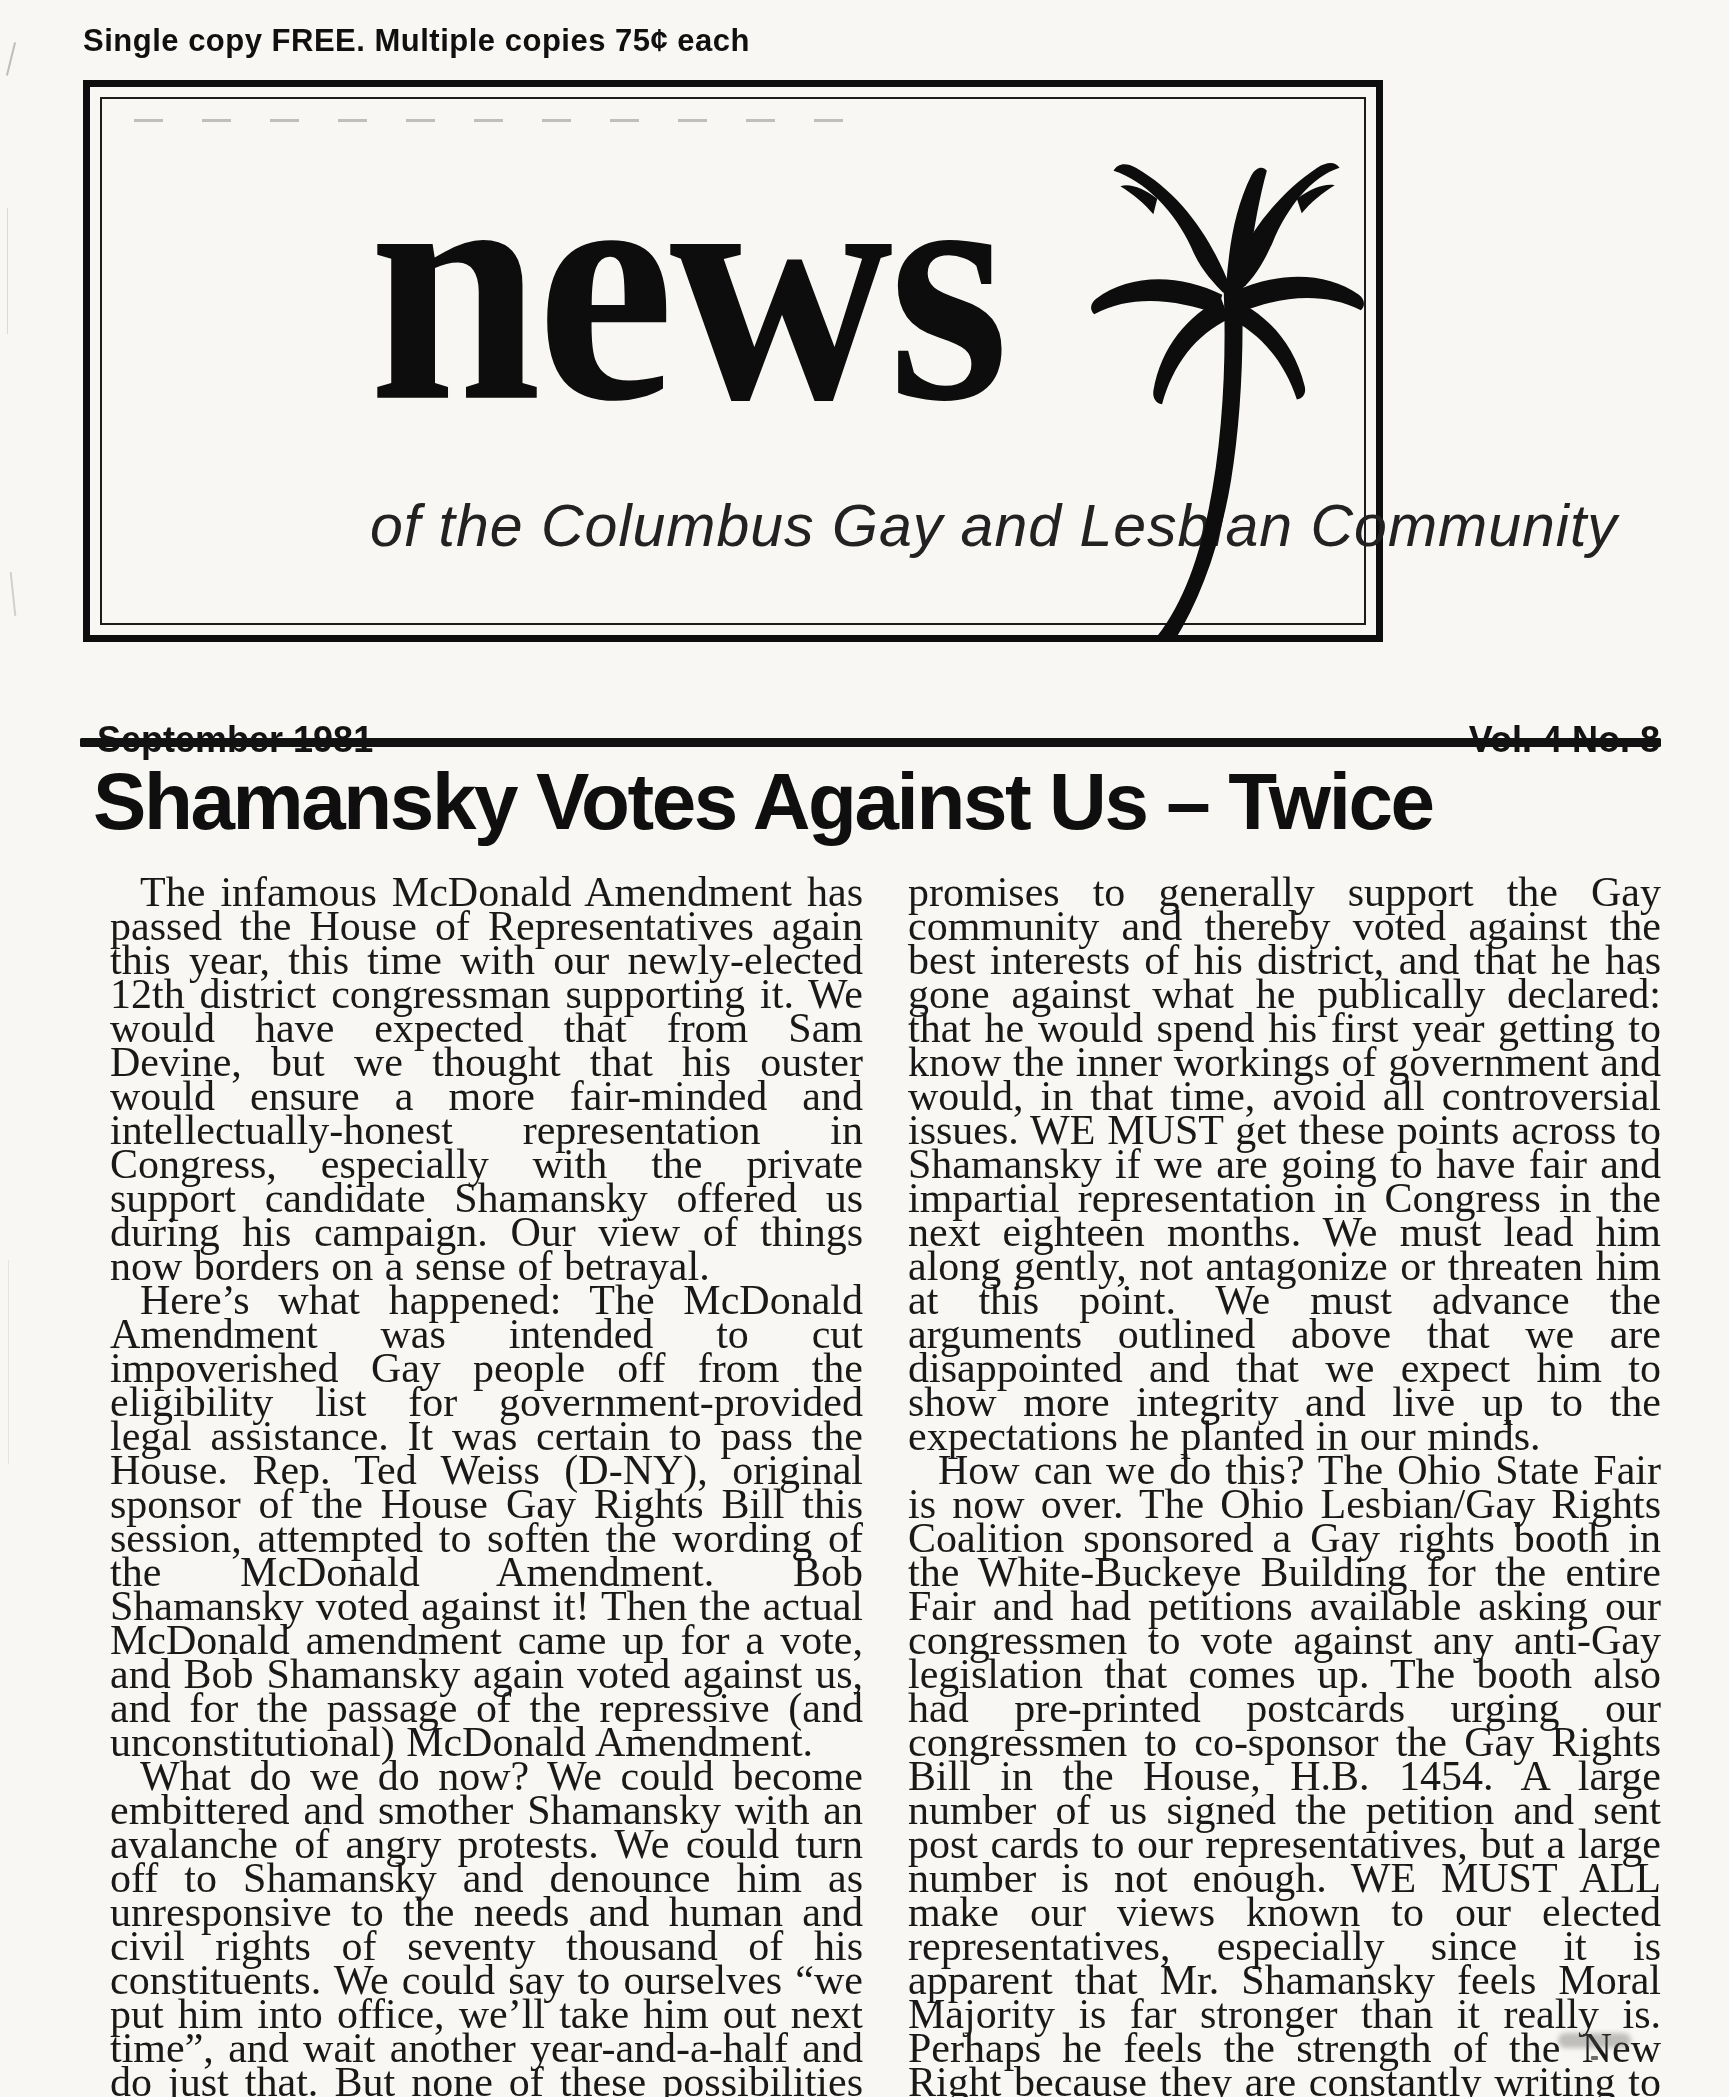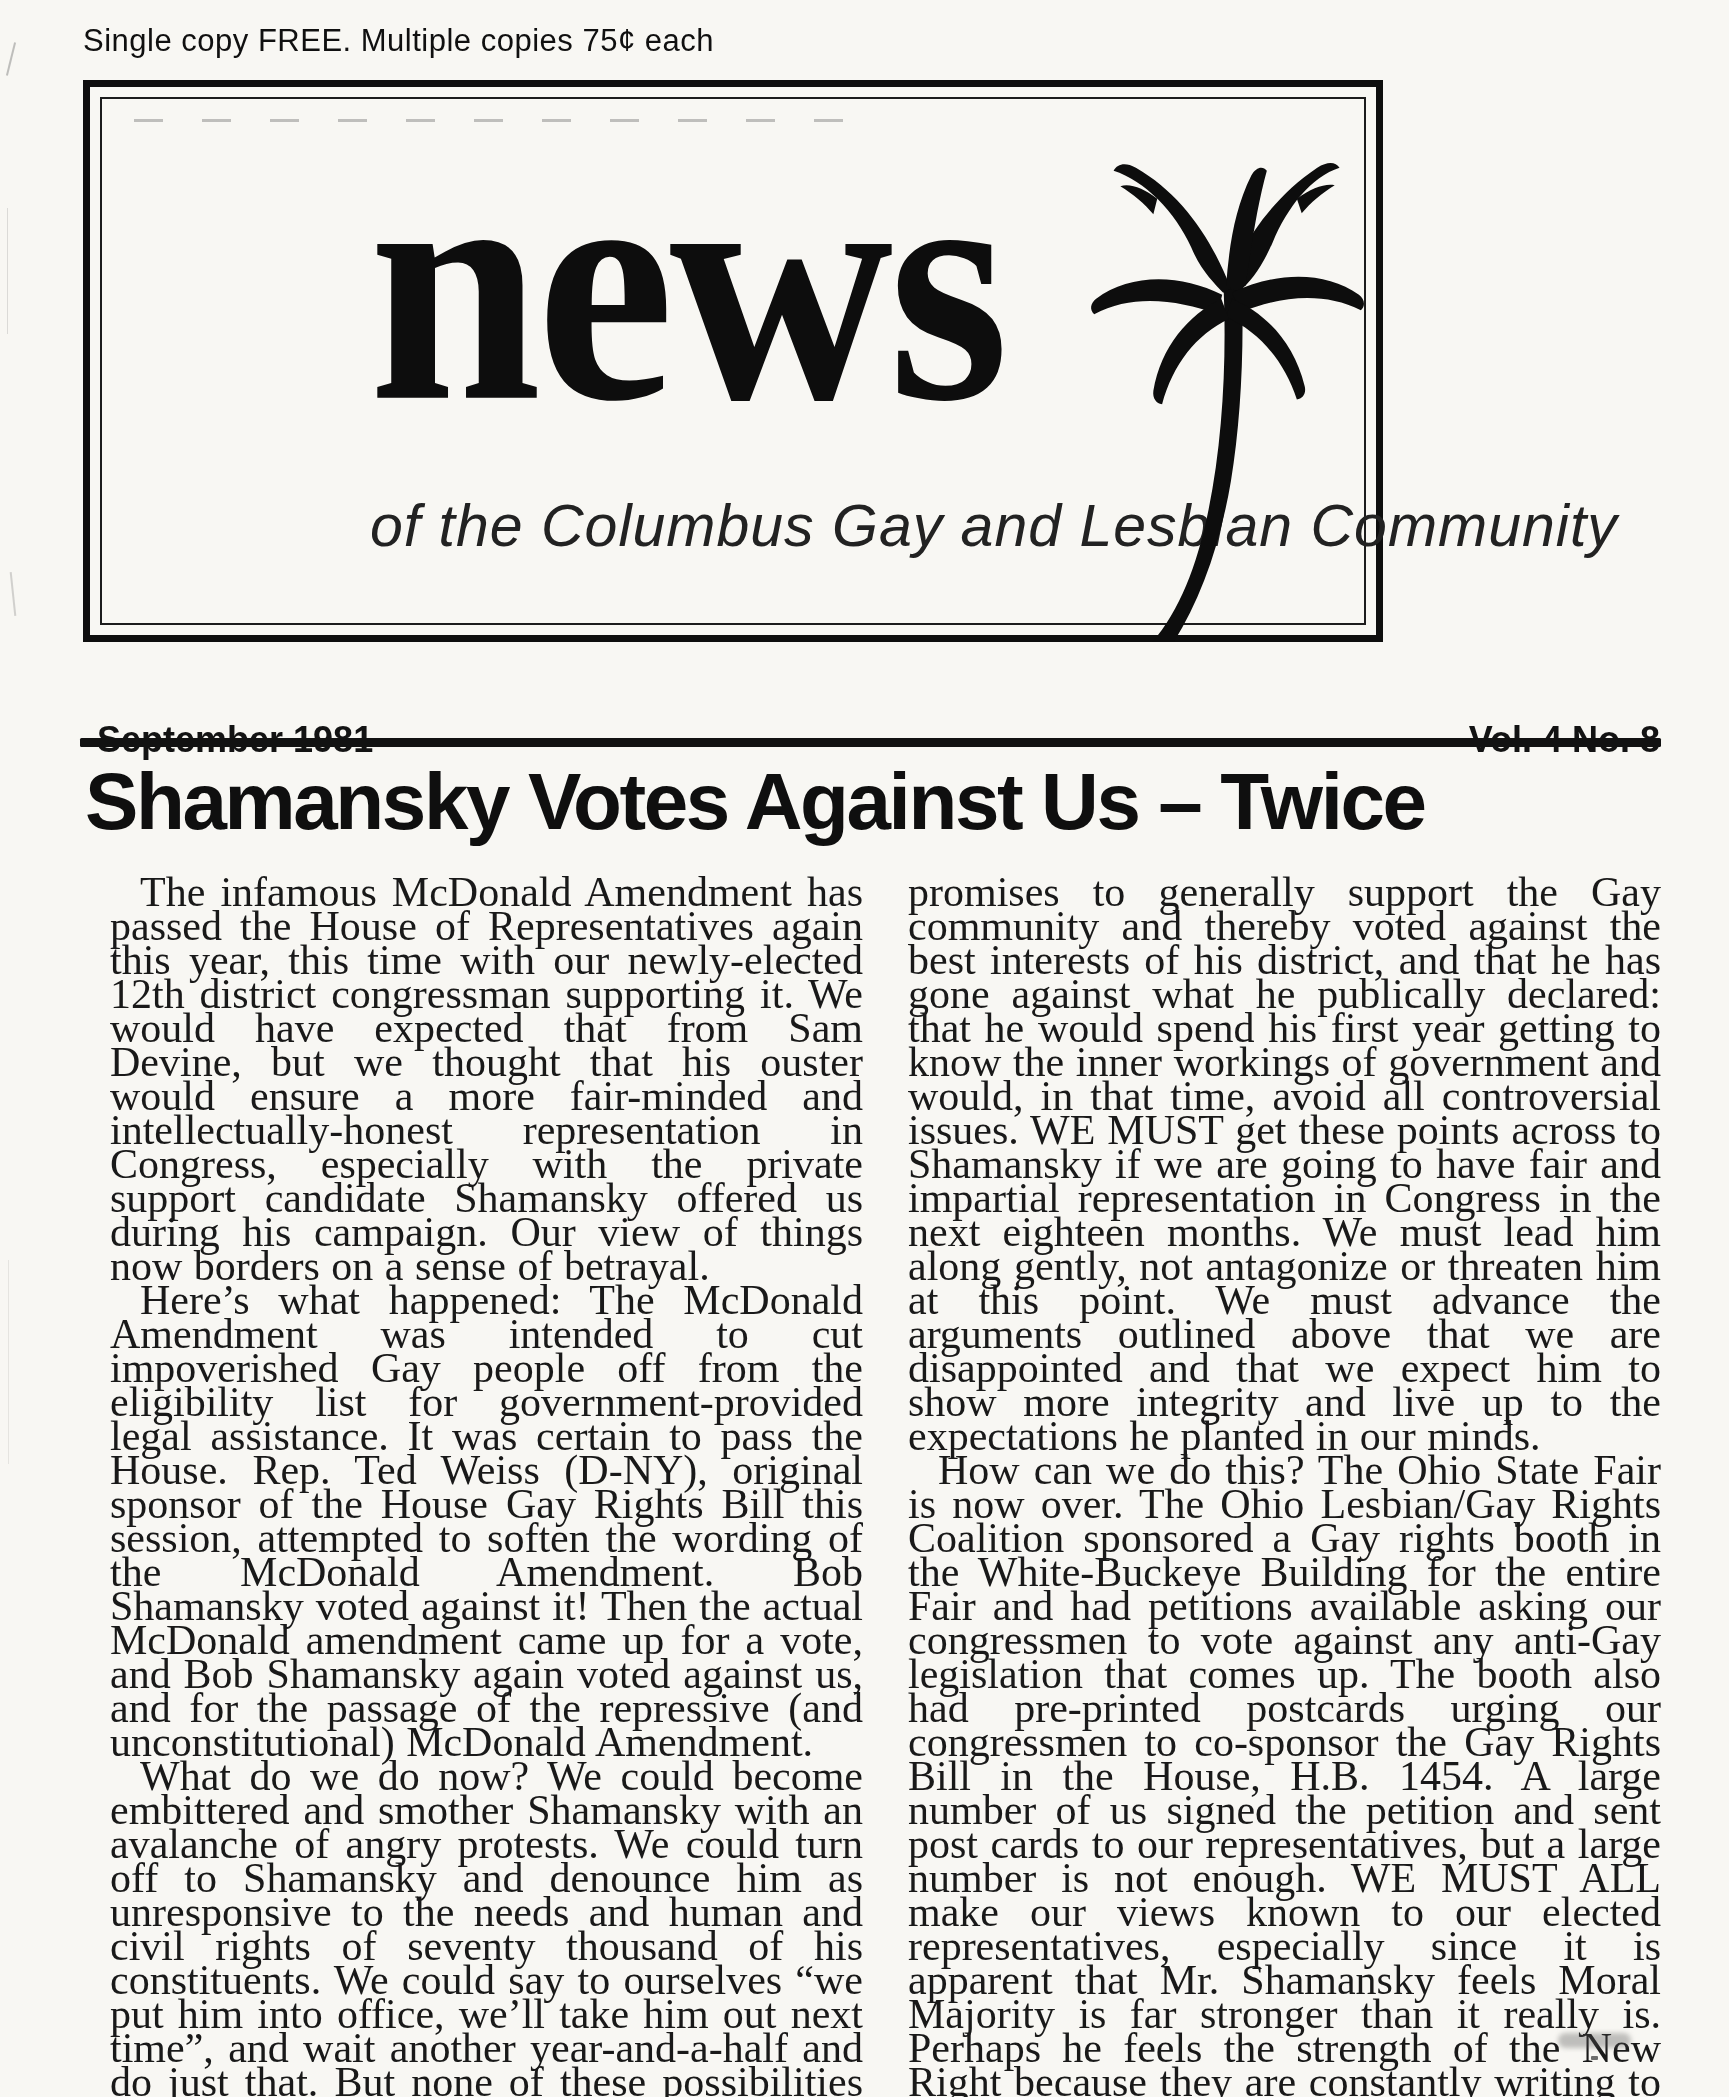--- a/index.html
+++ b/index.html
@@ -4,21 +4,21 @@
 <style>
   html,body{margin:0;padding:0;background:#d8d6d0;}
   :root{--ink:#161616;--paper:#f8f7f3;}
   .page{
     position:relative;width:1729px;height:2097px;background:var(--paper);
     font-family:"Liberation Serif",serif;color:var(--ink);overflow:hidden;
   }
   
   .top-note{
     position:absolute;left:83px;top:23px;
-    font-family:"Liberation Sans",sans-serif;font-weight:normal;font-size:31px;
+    font-family:"Liberation Sans",sans-serif;font-weight:bold;font-size:31px;
     letter-spacing:0.5px;color:#101010;
   }
   
   .masthead{
     position:absolute;left:83px;top:80px;width:1300px;height:562px;
     border:7.8px solid #0e0e0e;box-sizing:border-box;background:var(--paper);
   }
   .masthead-inner{
     position:absolute;left:9.7px;top:9.7px;right:9.7px;bottom:9.7px;
     border:2.4px solid #1c1c1c;
@@ -48,21 +48,21 @@
     font-family:"Liberation Sans",sans-serif;font-weight:bold;font-size:36px;
     color:#131313;
     margin-top:42px;
   }
   .rule{
     position:absolute;left:80px;top:738px;width:1581px;height:8.7px;
     background:#121212;border-radius:1.5px;
   }
   
   .headline{
-    position:absolute;left:85px;top:756px;width:1541px;
+    position:absolute;left:93px;top:756px;width:1541px;
     font-family:"Liberation Sans",sans-serif;font-weight:bold;
     font-size:80px;line-height:92px;letter-spacing:-2.4px;color:#0f0f0f;
     white-space:nowrap;
   }
   
   .article{
     position:absolute;left:110px;top:875px;width:1551px;height:1192px;
     display:flex;gap:45px;
   }
   .col{width:753px;box-sizing:border-box;}

